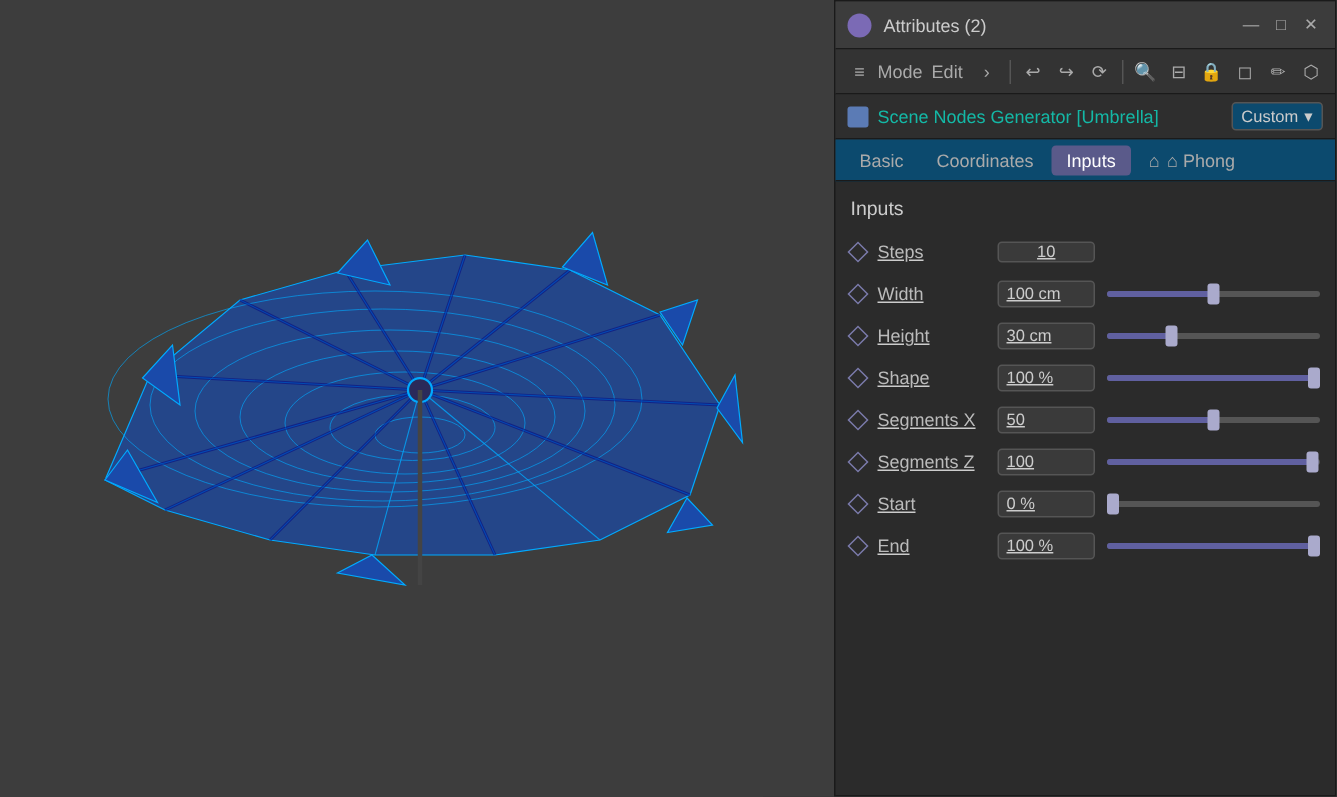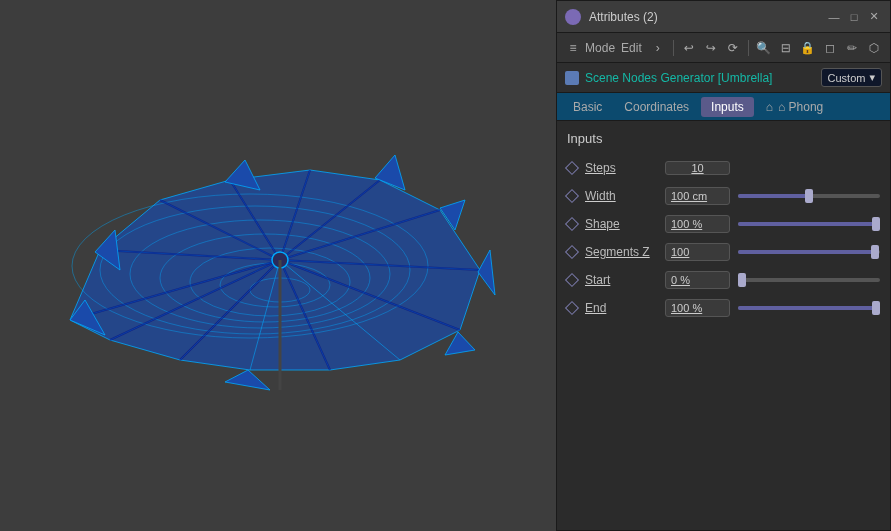--- a/index.html
+++ b/index.html
@@ -128,21 +128,21 @@
       background: #5b7bb5;
       border-radius: 2px;
       flex-shrink: 0;
     }
     #nodebar .node-name {
       flex: 1;
       font-size: 12px;
       color: #14b8a6;
     }
     #nodebar .custom-dropdown {
-      background: #0f172a;
+      background: #0c4a6e;
       border: 1px solid #555;
       color: #cccccc;
       font-size: 11px;
       padding: 2px 6px;
       border-radius: 3px;
       cursor: pointer;
       display: flex;
       align-items: center;
       gap: 4px;
     }
@@ -398,33 +398,55 @@
       <span class="param-label">Width</span>
       <span class="param-value">100 cm</span>
       <div class="slider-container">
         <div class="slider-track">
           <div class="slider-fill" style="width:50%"></div>
           <div class="slider-thumb" style="left: calc(50% - 4px)"></div>
         </div>
       </div>
     </div>
 
+    <div class="param-row">
+      <div class="param-diamond"></div>
+      <span class="param-label">Height</span>
+      <span class="param-value">30 cm</span>
+      <div class="slider-container">
+        <div class="slider-track">
+          <div class="slider-fill" style="width:30%"></div>
+          <div class="slider-thumb" style="left: calc(30% - 4px)"></div>
+        </div>
+      </div>
+    </div>
 
     <div class="param-row">
       <div class="param-diamond"></div>
       <span class="param-label">Shape</span>
       <span class="param-value">100 %</span>
       <div class="slider-container">
         <div class="slider-track">
           <div class="slider-fill" style="width:100%"></div>
           <div class="slider-thumb" style="left: calc(100% - 8px)"></div>
         </div>
       </div>
     </div>
 
+    <div class="param-row">
+      <div class="param-diamond"></div>
+      <span class="param-label">Segments X</span>
+      <span class="param-value">50</span>
+      <div class="slider-container">
+        <div class="slider-track">
+          <div class="slider-fill" style="width:50%"></div>
+          <div class="slider-thumb" style="left: calc(50% - 4px)"></div>
+        </div>
+      </div>
+    </div>
 
     <div class="param-row">
       <div class="param-diamond"></div>
       <span class="param-label">Segments Z</span>
       <span class="param-value">100</span>
       <div class="slider-container">
         <div class="slider-track">
           <div class="slider-fill" style="width:99%"></div>
           <div class="slider-thumb" style="left: calc(99% - 8px)"></div>
         </div>

